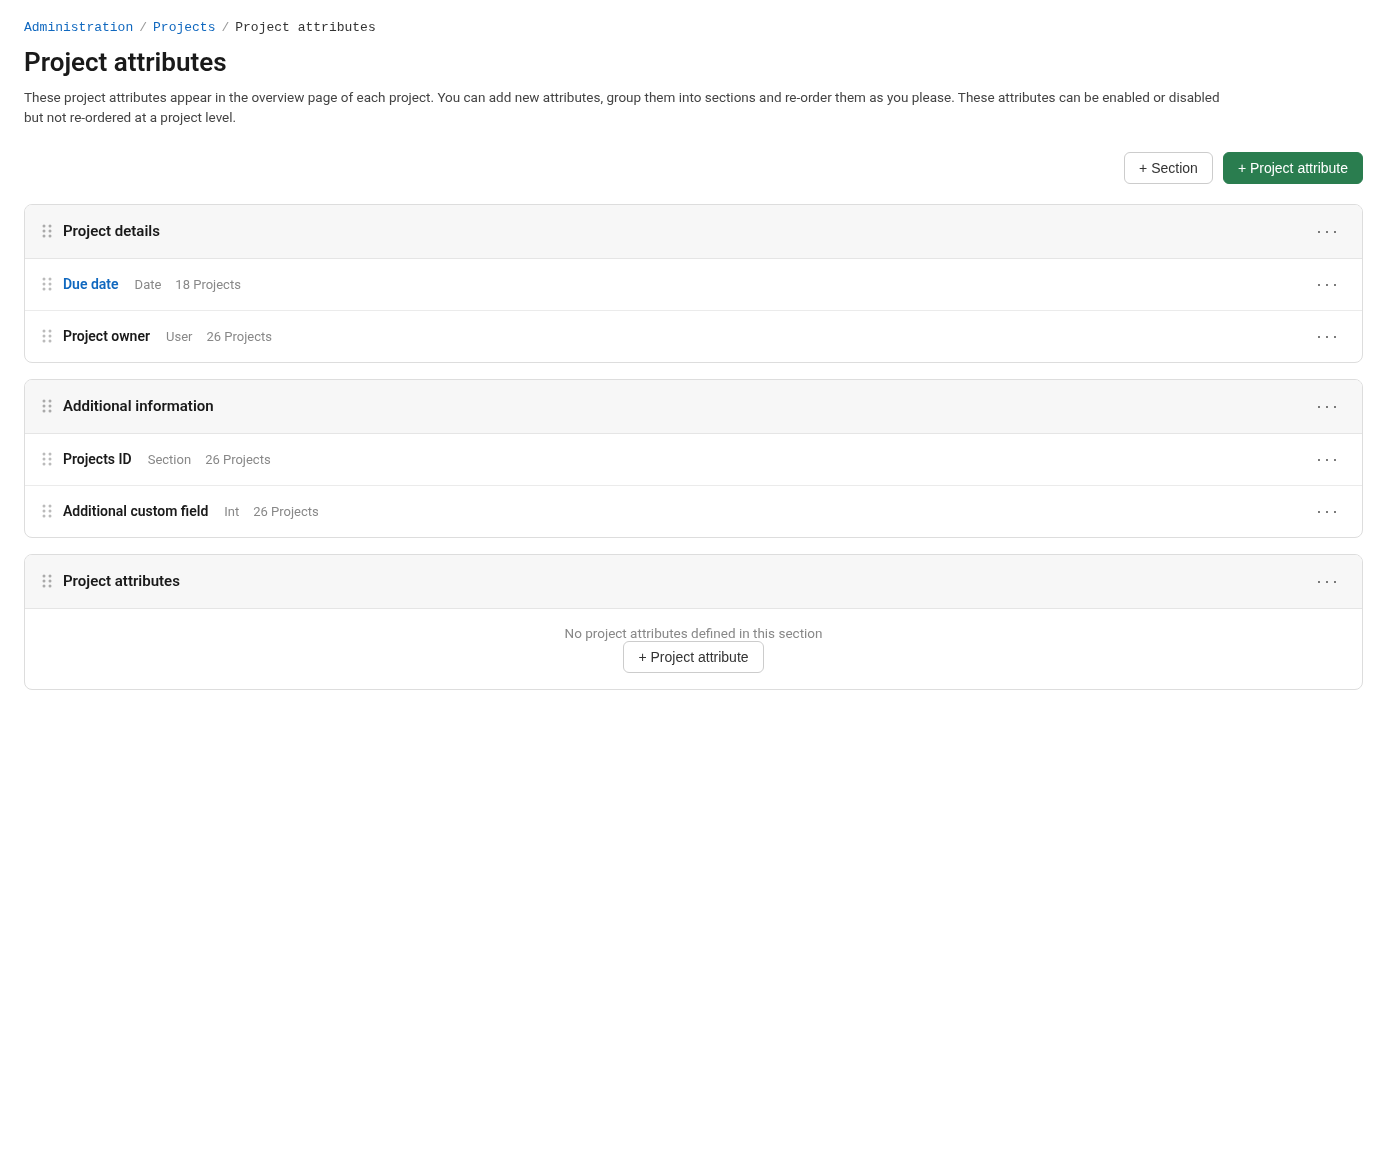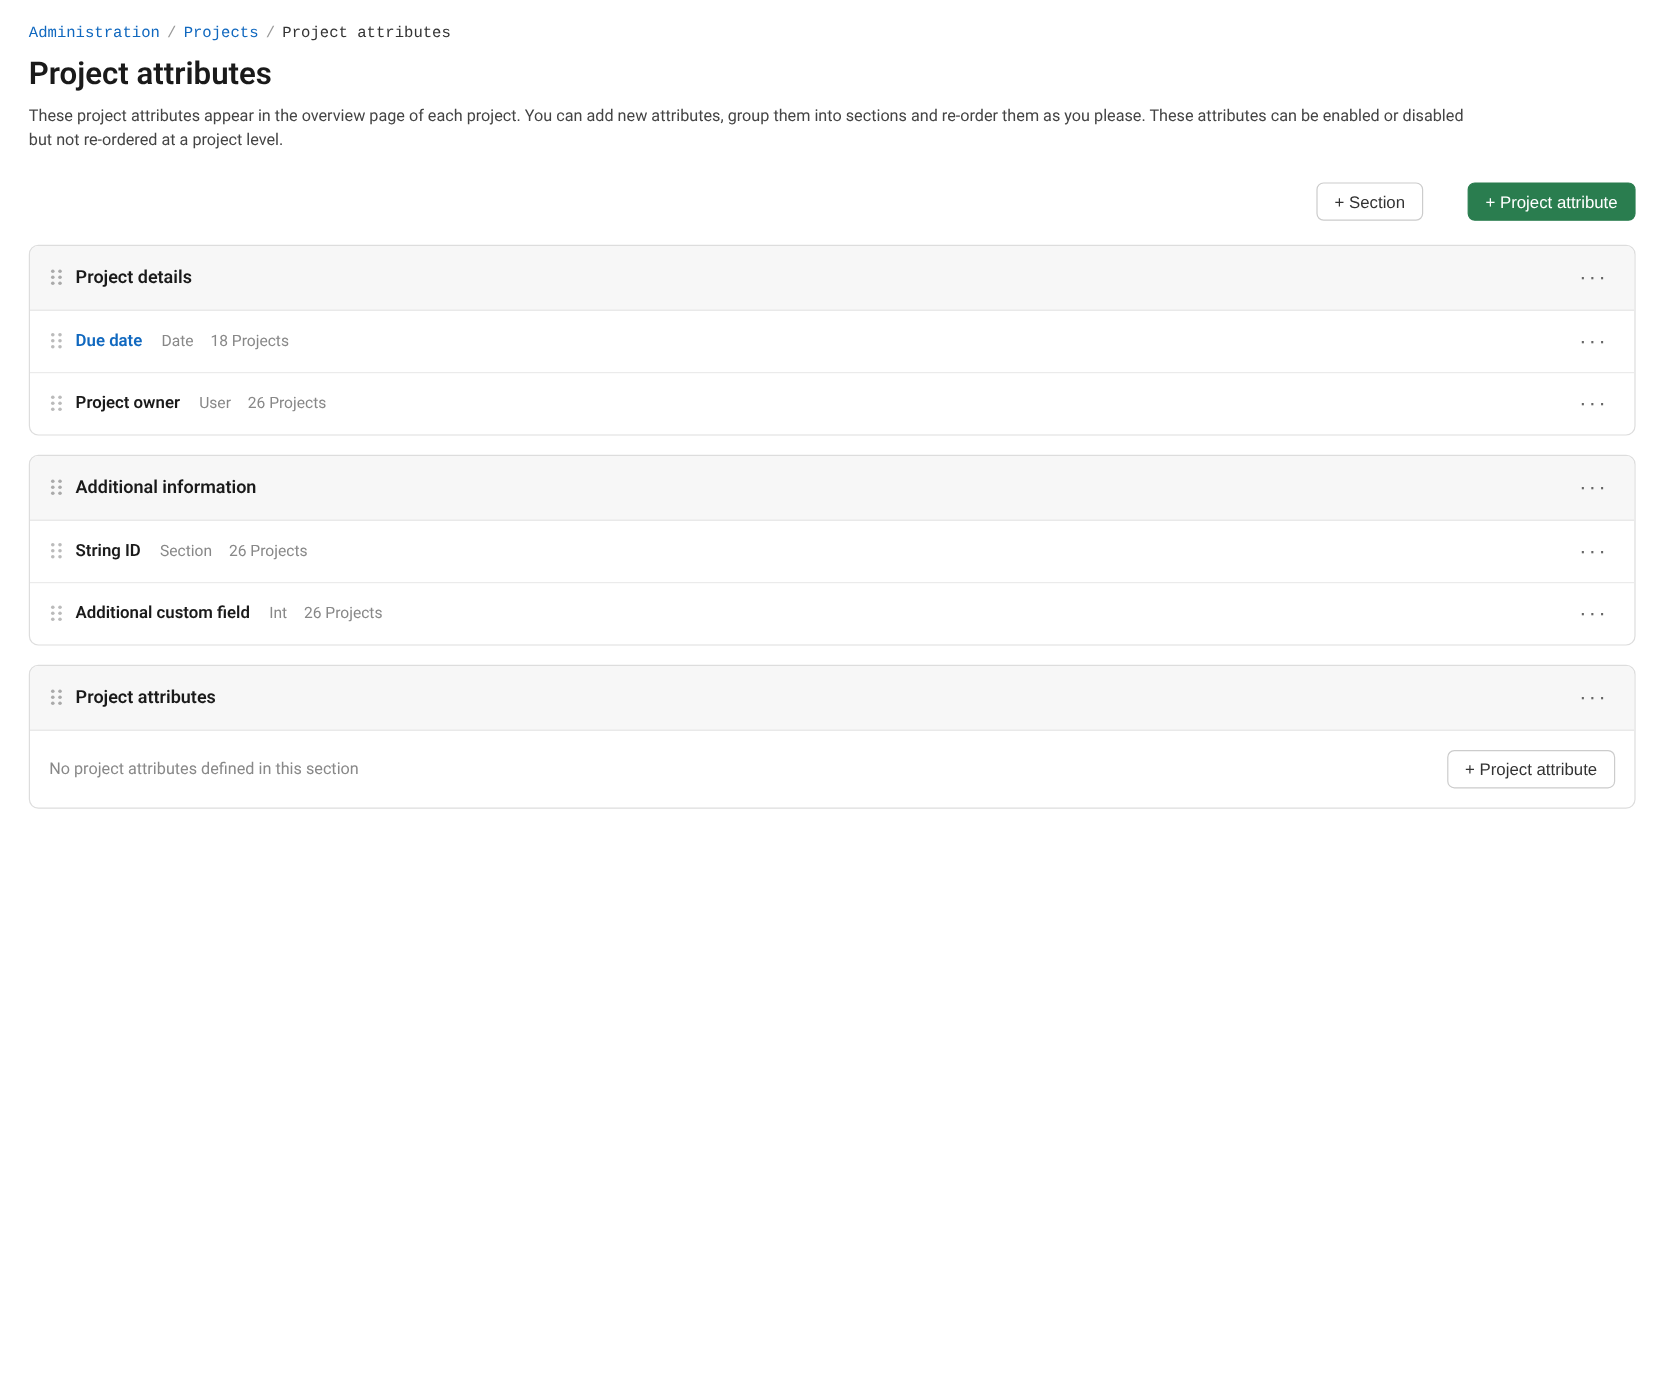--- a/index.html
+++ b/index.html
@@ -54,21 +54,20 @@
     .btn {
       display: inline-flex;
       align-items: center;
       gap: 6px;
       padding: 7px 14px;
       border-radius: 6px;
       font-size: 14px;
       font-weight: 500;
       cursor: pointer;
       border: 1px solid transparent;
-      margin-left: 27px;
     }
 
     .btn-outline {
       background: #fff;
       border-color: #ccc;
       color: #333;
     }
 
     .btn-green {
       background: #2a7d4f;
@@ -168,20 +167,21 @@
       color: #888;
       margin-left: 4px;
     }
 
     
     .empty-section {
       display: flex;
       align-items: center;
       justify-content: space-between;
       padding: 16px 16px;
+      flex-direction: column;
     }
 
     .empty-text {
       color: #888;
       font-size: 13.5px;
     }
   </style>
 </head>
 <body>
 
@@ -279,21 +279,21 @@
           <span class="drag-handle">
             <svg width="12" height="16" viewBox="0 0 12 16" fill="#bbb">
         <circle cx="3" cy="3" r="1.5"></circle>
         <circle cx="9" cy="3" r="1.5"></circle>
         <circle cx="3" cy="8" r="1.5"></circle>
         <circle cx="9" cy="8" r="1.5"></circle>
         <circle cx="3" cy="13" r="1.5"></circle>
         <circle cx="9" cy="13" r="1.5"></circle>
       </svg>
           </span>
-          <span class="attribute-name">String ID</span>
+          <span class="attribute-name">Projects ID</span>
           <span class="attribute-type">Section</span>
           <span class="attribute-count">26 Projects</span>
         </div>
         <button class="more-btn">···</button>
       </div>
       <div class="attribute-row">
         <div class="attribute-left">
           <span class="drag-handle">
             <svg width="12" height="16" viewBox="0 0 12 16" fill="#bbb">
         <circle cx="3" cy="3" r="1.5"></circle>

